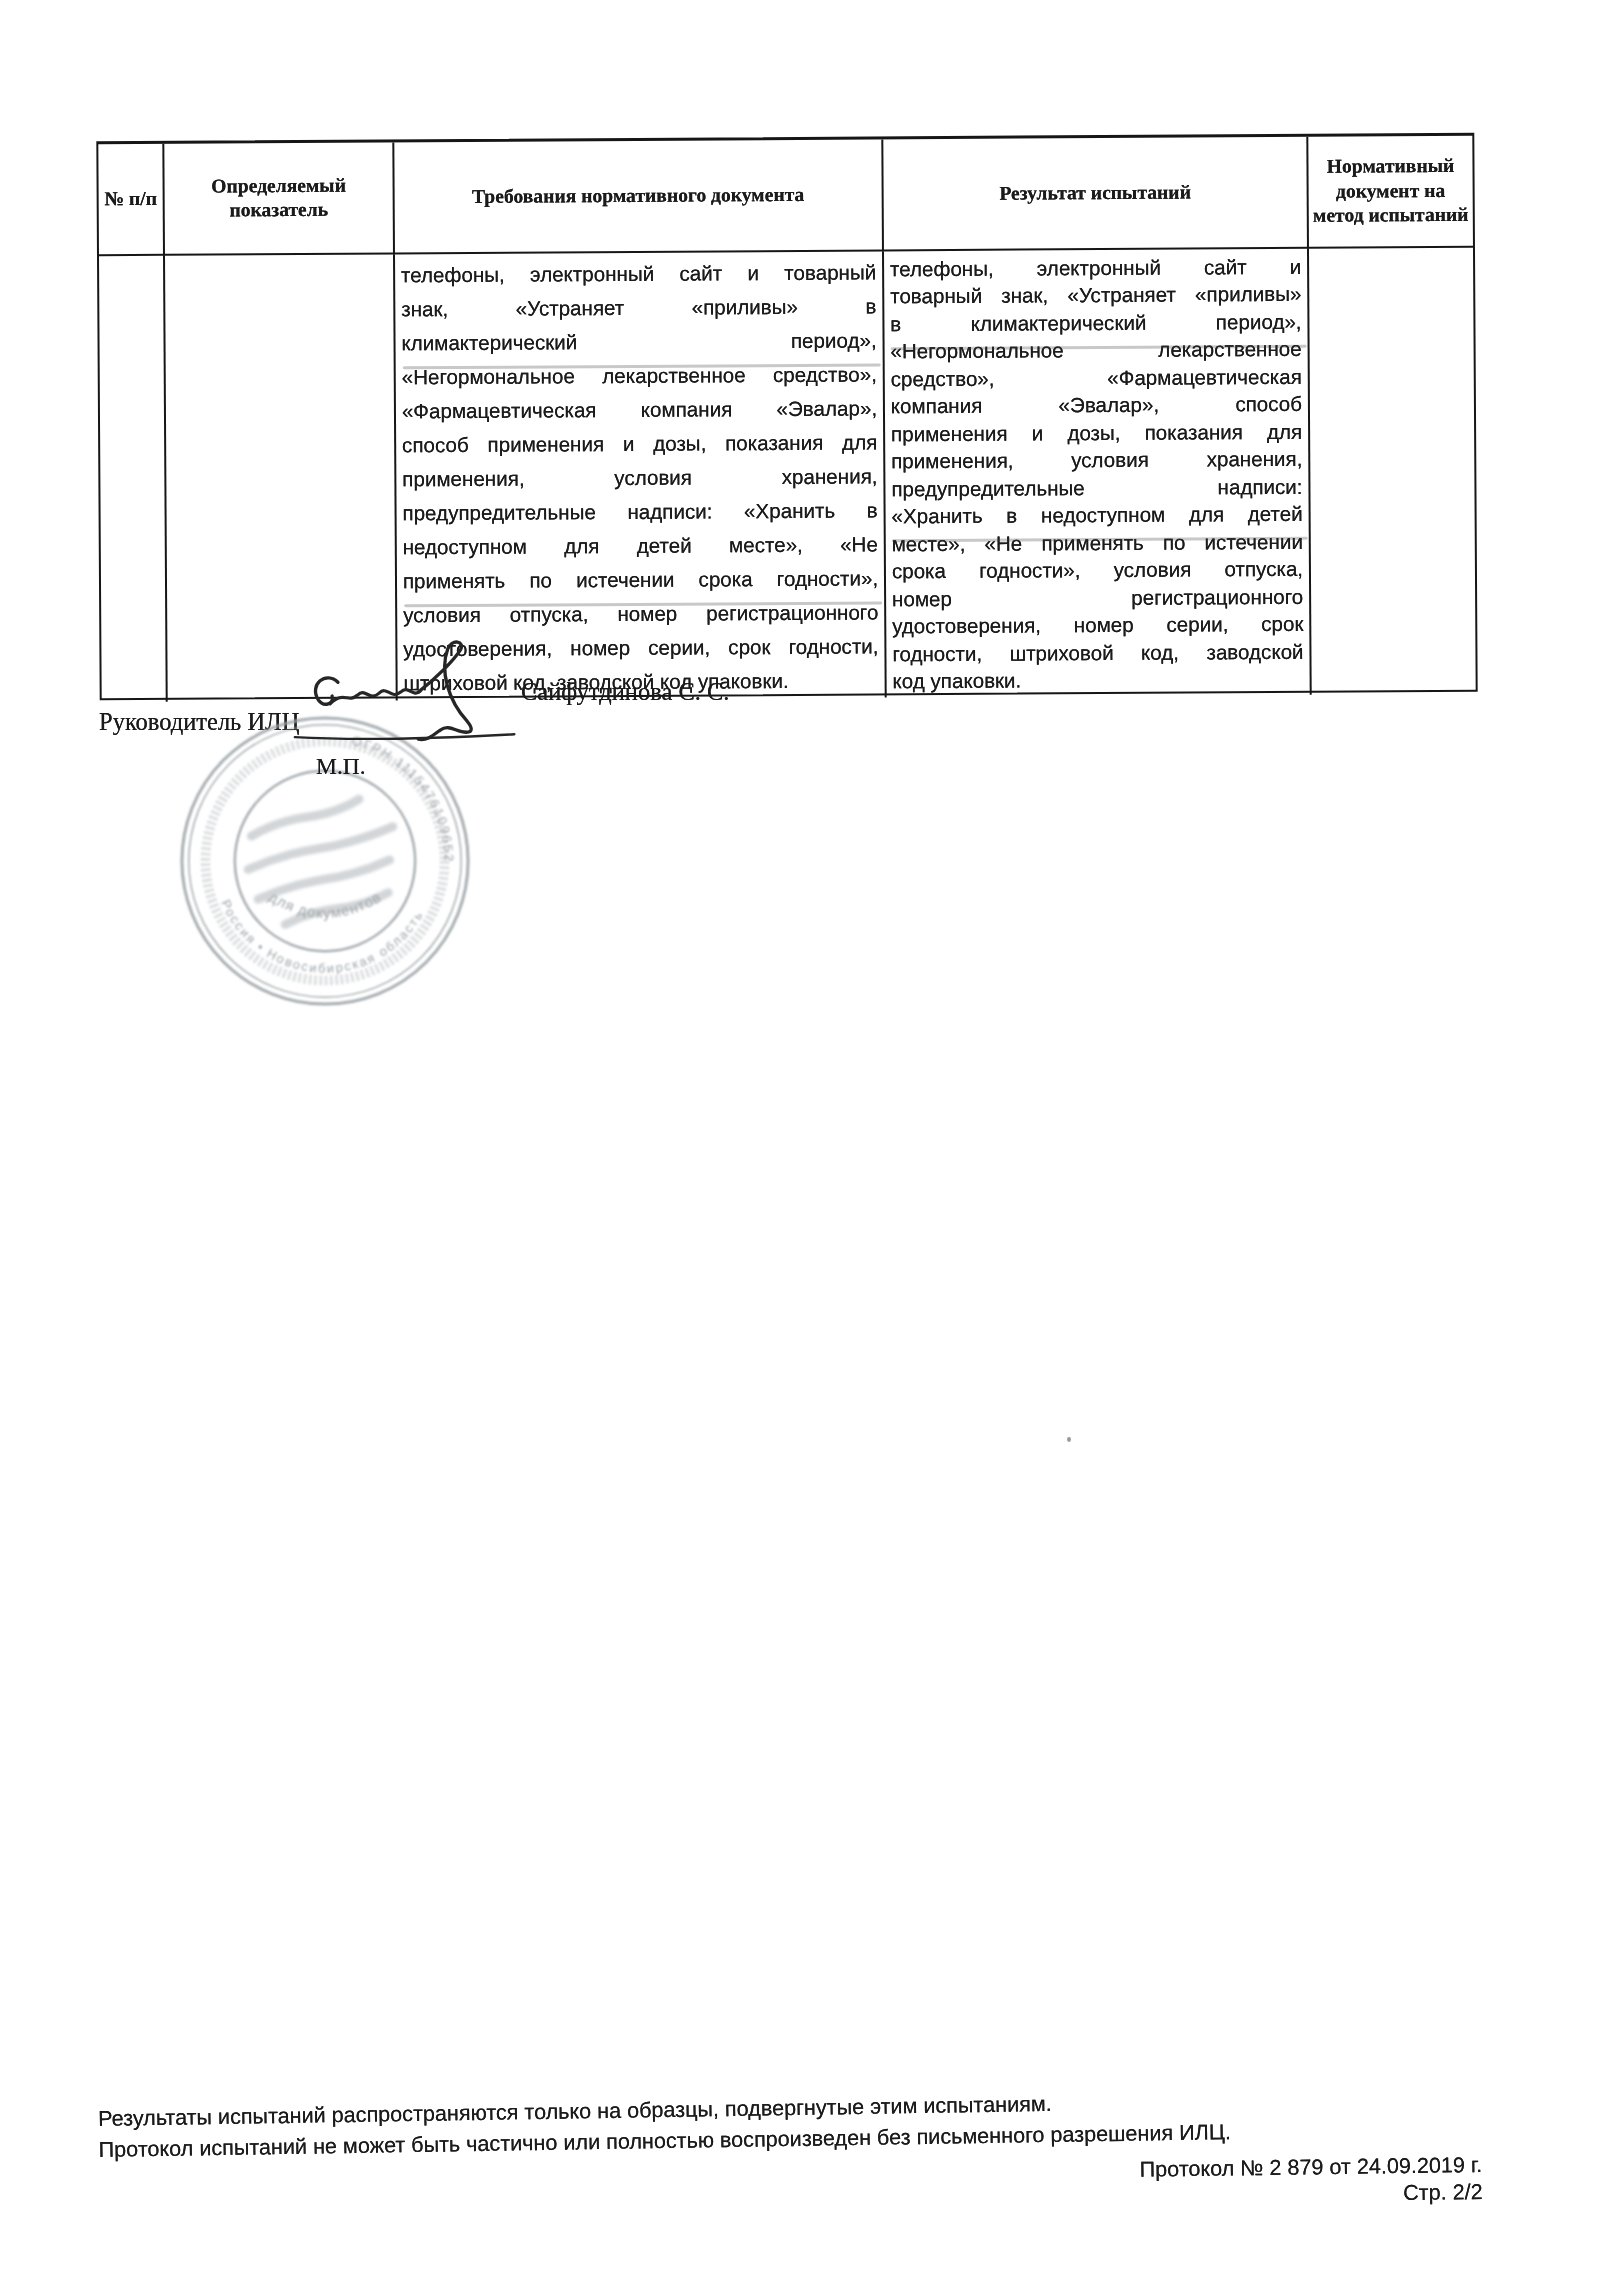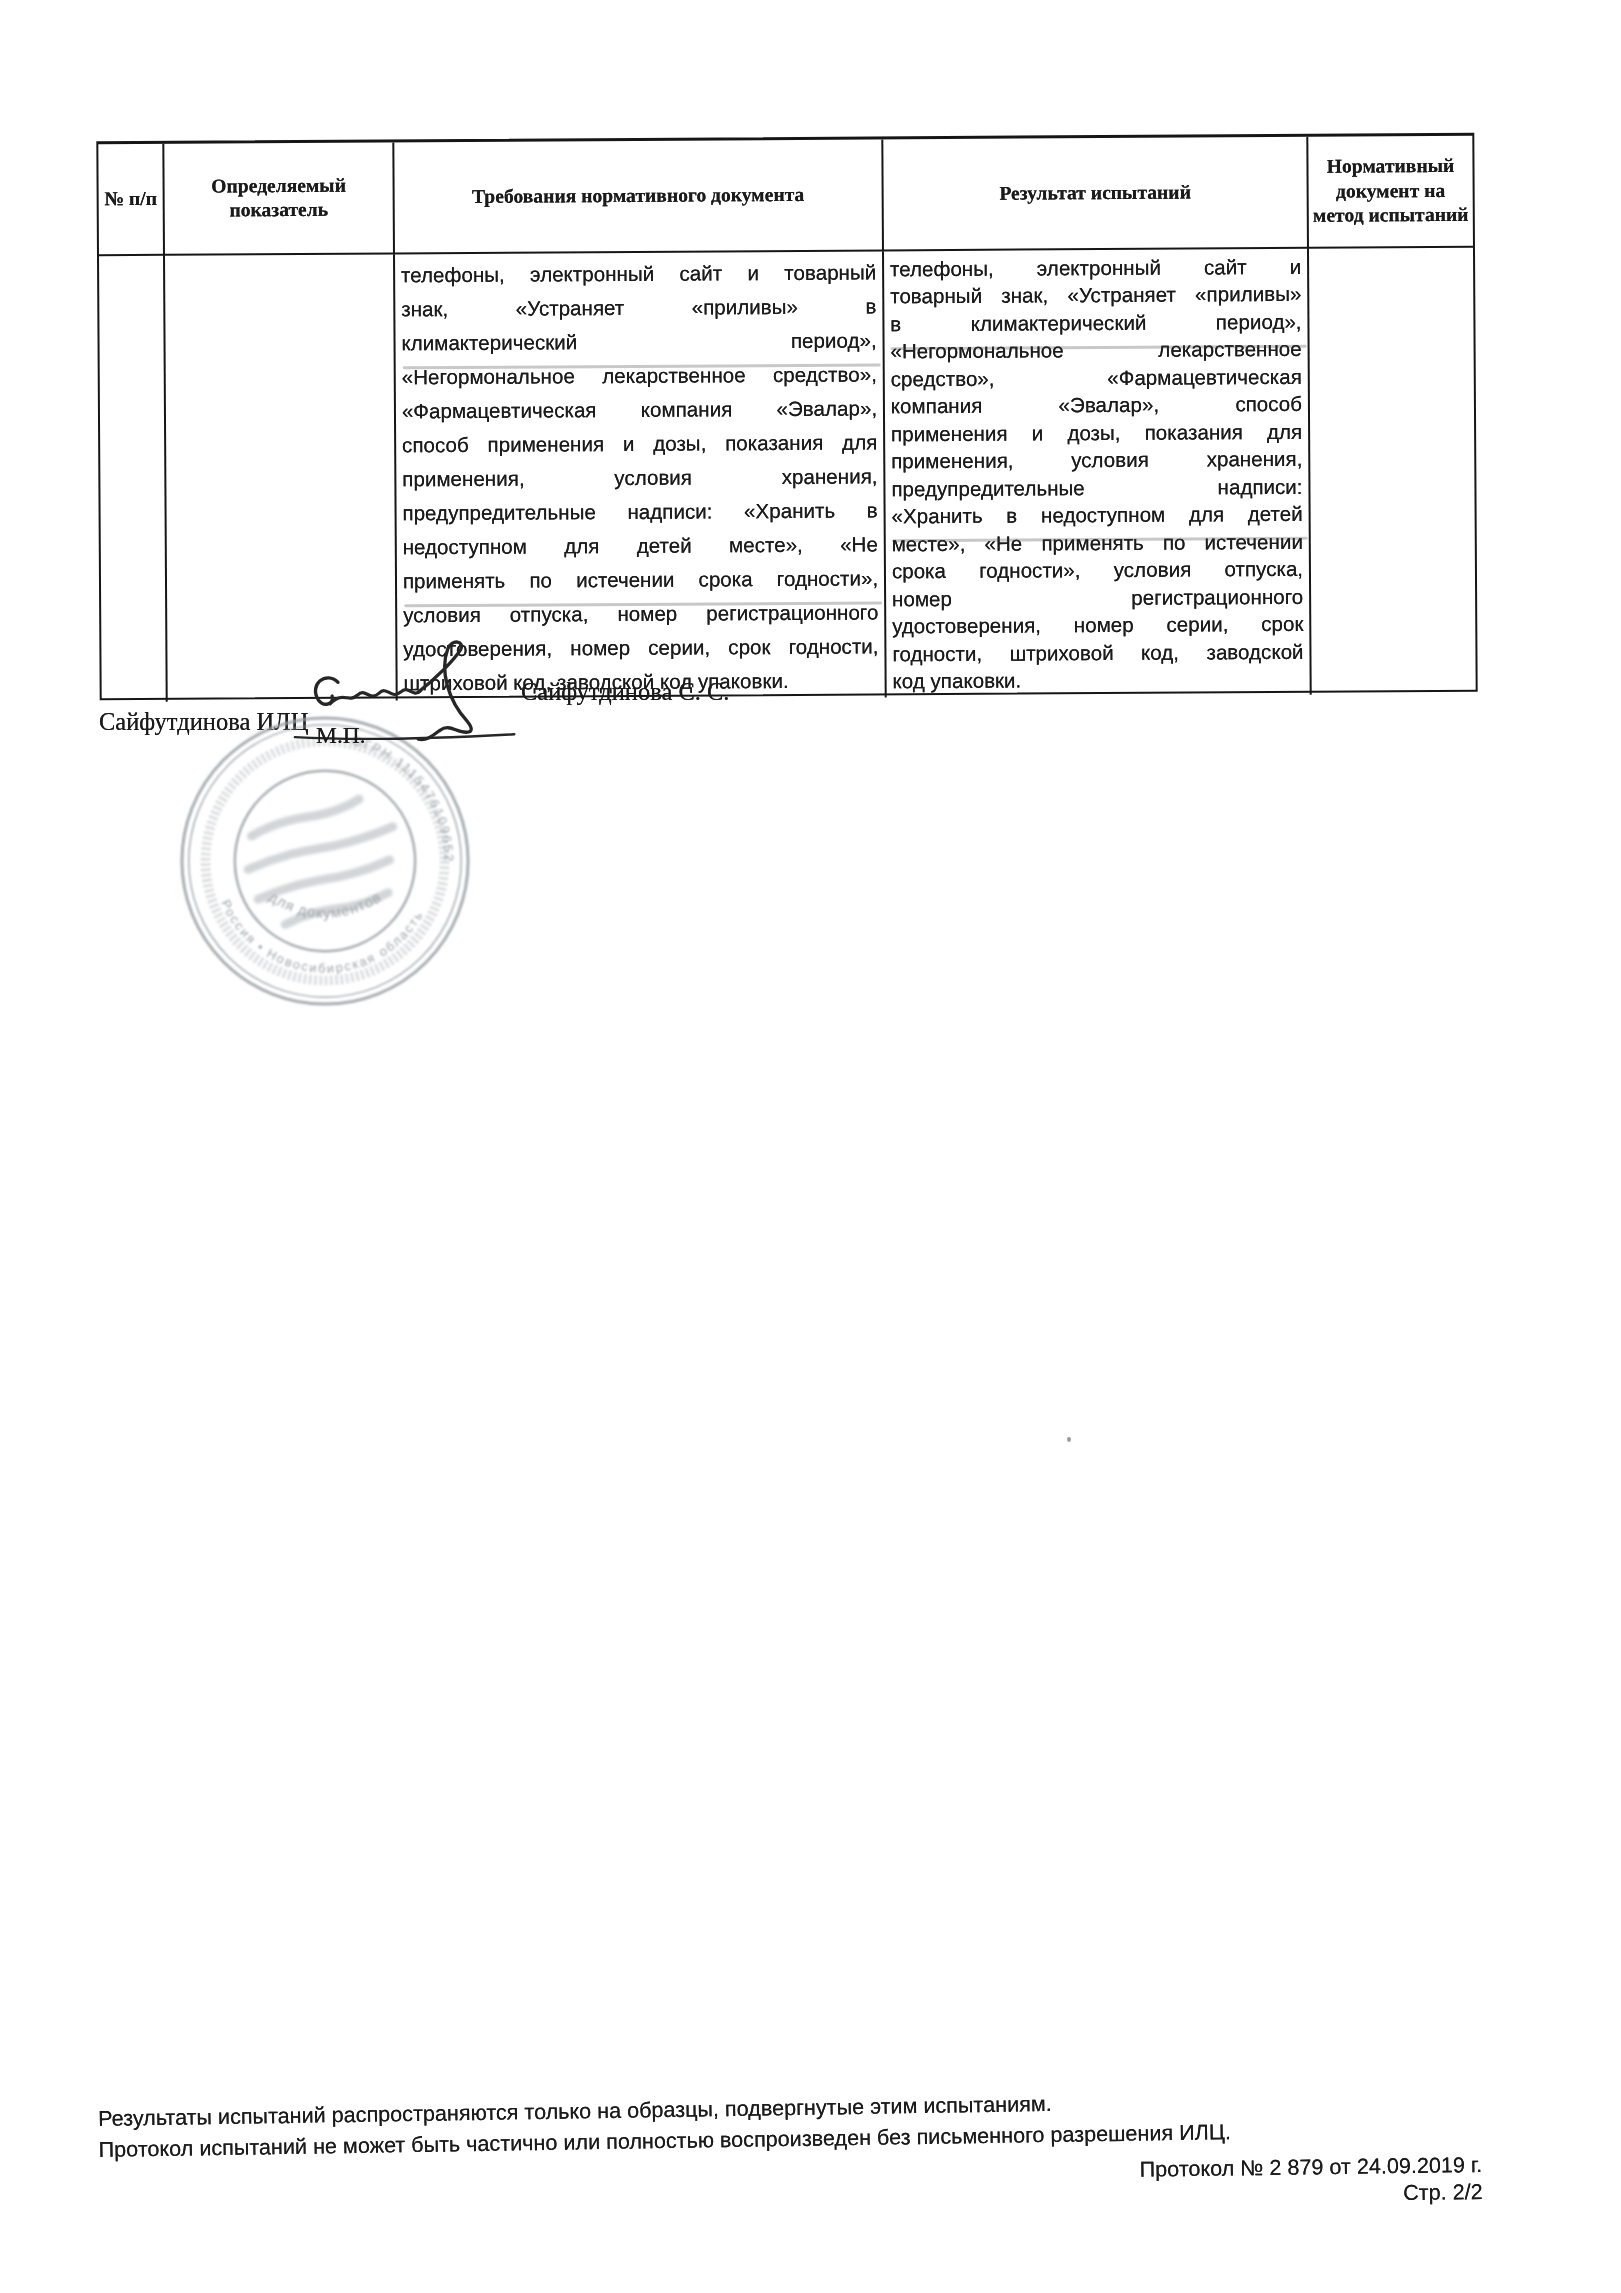--- a/index.html
+++ b/index.html
@@ -54,21 +54,21 @@
     position:absolute;left:99px;top:708px;
     font-family:"Liberation Serif",serif;font-size:24.5px;
     text-shadow:0 0 0.5px #1b1b1b;
   }
   .sig-name{
     position:absolute;left:521px;top:678px;
     font-family:"Liberation Serif",serif;font-size:24.5px;
     text-shadow:0 0 0.5px #1b1b1b;
   }
   .seal-abbr{
-    position:absolute;left:316px;top:722px;
+    position:absolute;left:316px;top:753px;
     font-family:"Liberation Serif",serif;font-size:23.5px;
     text-shadow:0 0 0.5px #1b1b1b;
     z-index:5;
   }
   .sig-svg{position:absolute;left:287px;top:635px;z-index:4;}
   
   .stamp{position:absolute;left:178px;top:714px;z-index:3;opacity:.88;}
   
   .footer-notes{
     position:absolute;left:98px;top:2103px;width:1225px;
@@ -172,21 +172,21 @@
       </text>
     </g>
     <g transform="rotate(-15 150 150)" stroke="#9aa1a6" stroke-width="9" stroke-linecap="round" fill="none" opacity="0.5" filter="url(#fz2)">
       <path d="M 84,106 q 30,-8 60,-4 q 30,4 56,-4"></path>
       <path d="M 72,138 q 38,-6 76,-2 q 36,4 78,-2"></path>
       <path d="M 74,170 q 36,-6 72,-2 q 34,4 68,-2"></path>
       <path d="M 94,202 q 28,-6 56,-2 q 26,4 54,-2"></path>
     </g>
   </svg>
 
-  <div class="sig-label">Сайфутдинова ИЛЦ</div>
+  <div class="sig-label">Руководитель ИЛЦ</div>
 
   <svg class="sig-svg" width="245" height="123" viewBox="0 0 250 125">
     <g stroke="#262626" fill="none" stroke-linecap="round">
       <path d="M 8,104 C 80,108 160,105 232,101" stroke-width="2.4"></path>
       <path d="M 52,48 C 40,36 22,50 32,66 C 38,74 48,70 46,62" stroke-width="3.4"></path>
       <path d="M 44,70 C 58,56 62,70 72,61 C 80,53 84,68 94,59 C 102,51 106,66 116,58 C 124,50 128,64 136,57" stroke-width="3.2"></path>
       <path d="M 134,58 C 152,44 170,26 177,15 C 182,6 168,3 164,14 C 156,36 164,66 184,88 C 189,94 190,99 183,99 C 172,99 166,90 156,97 C 148,103 142,108 134,106" stroke-width="3.4"></path>
     </g>
   </svg>
 

